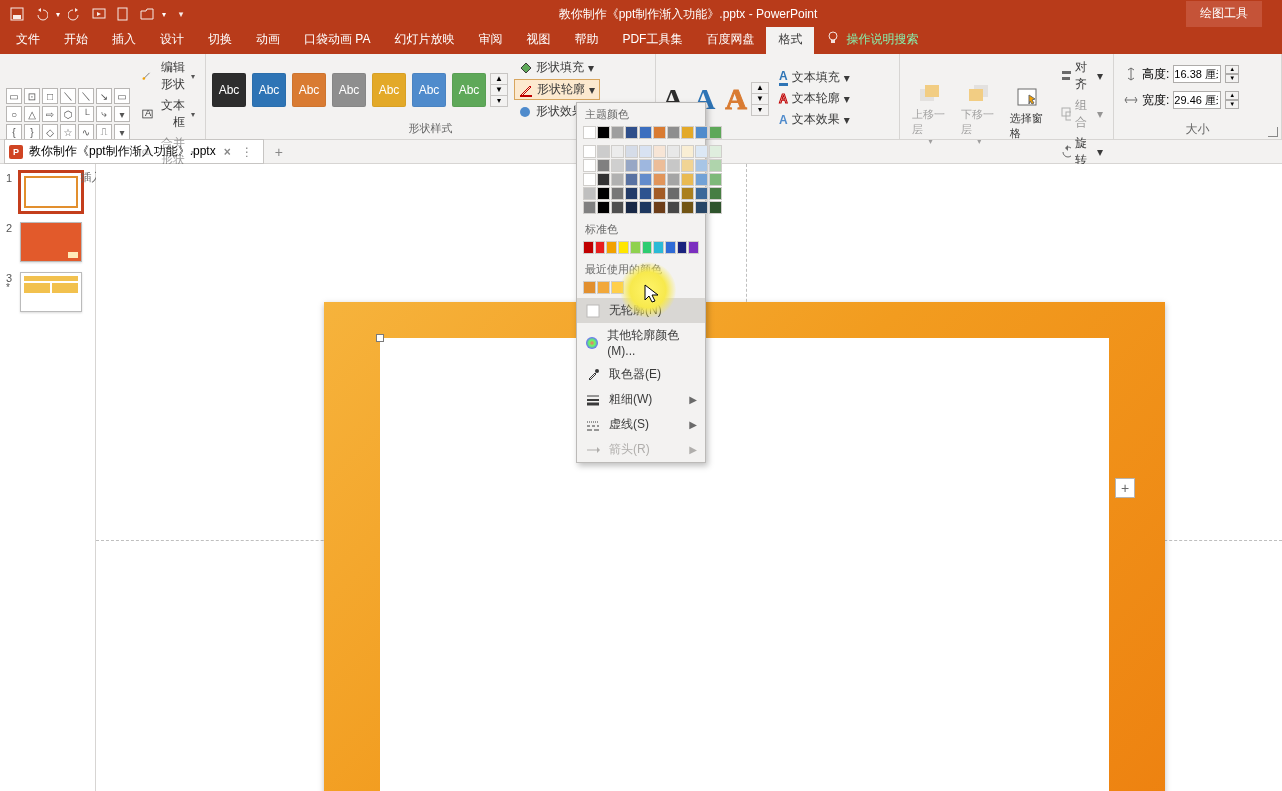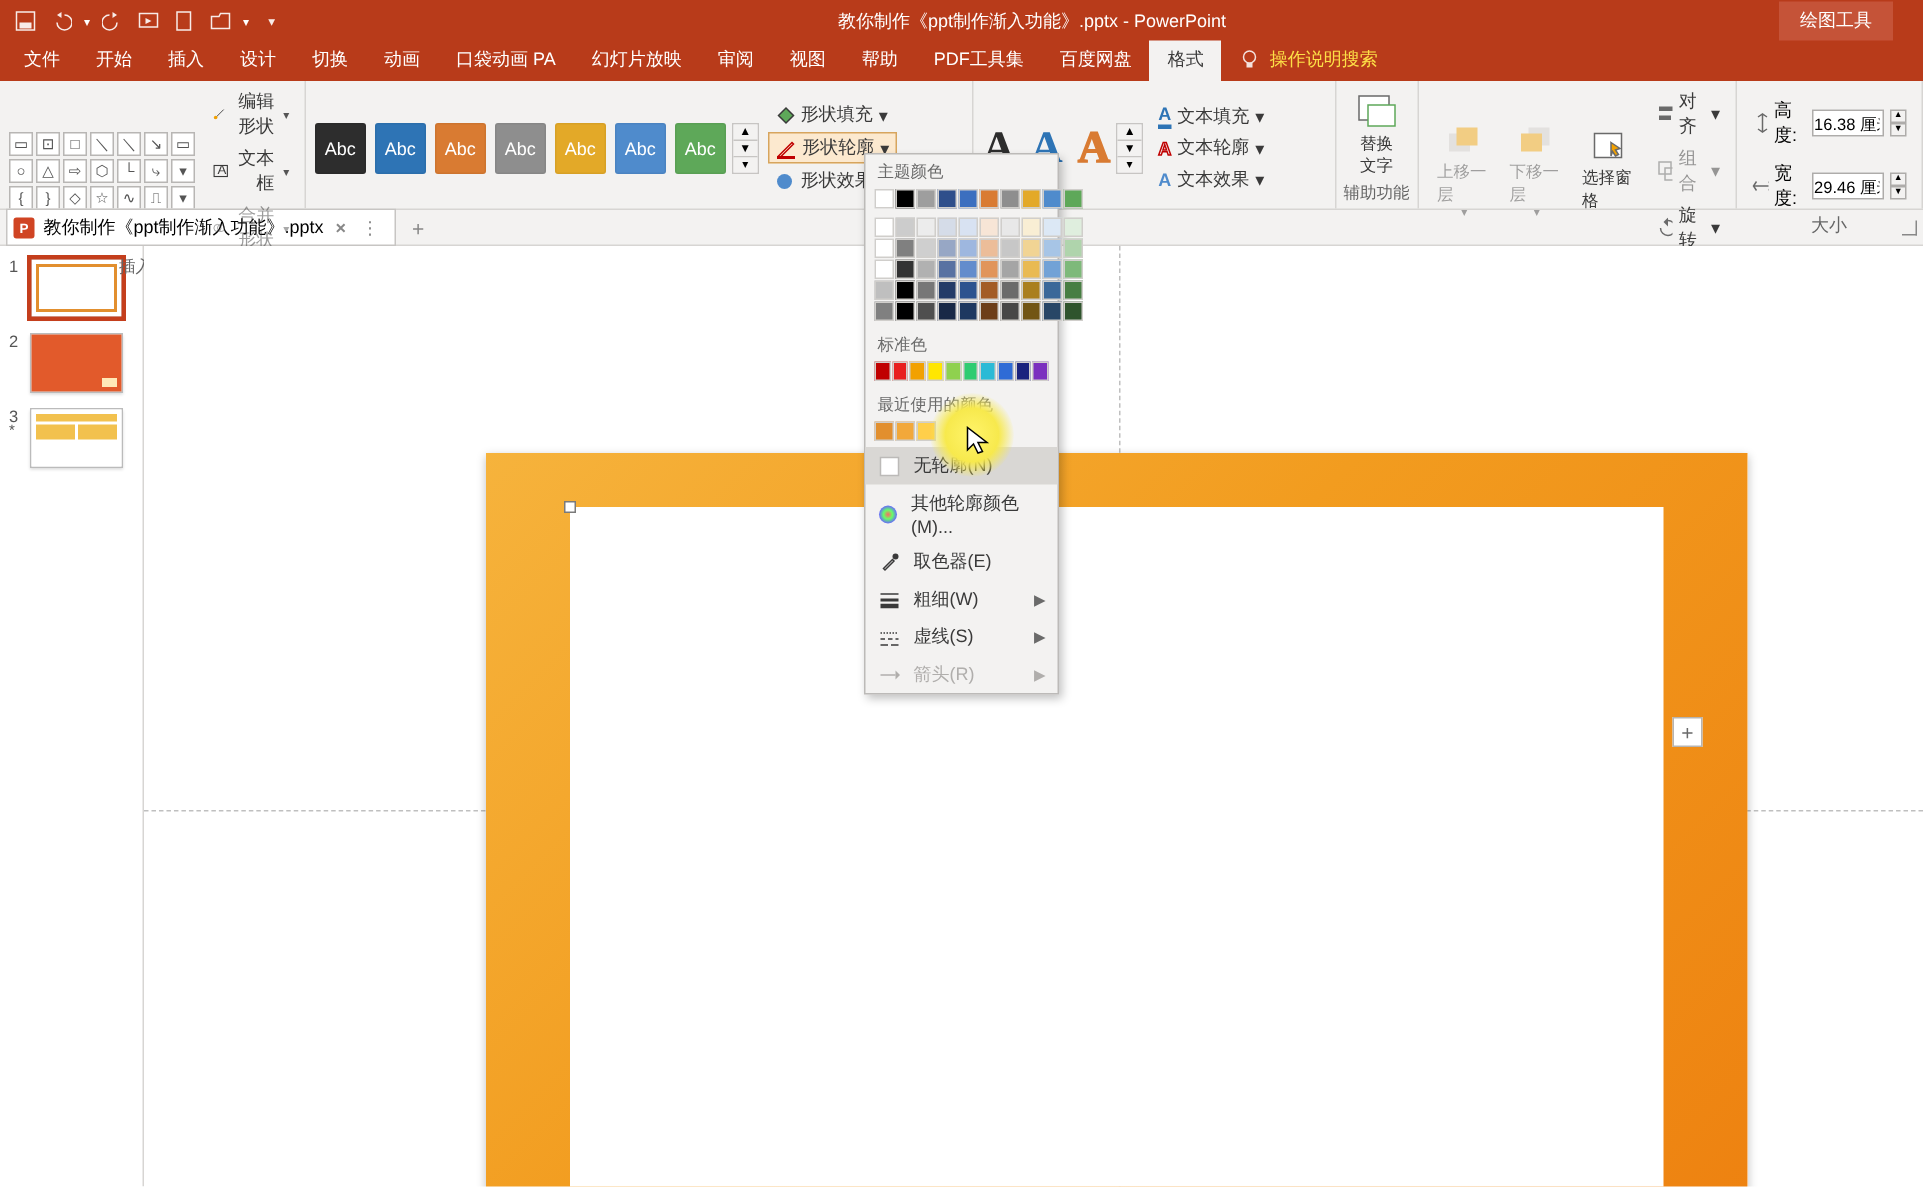--- a/index.html
+++ b/index.html
@@ -9,21 +9,21 @@
   .titlebar { height:28px; background:#b83b1a; display:flex; align-items:center; color:#fff; }
   .qat { display:flex; gap:6px; padding-left:8px; align-items:center; }
   .qat-btn { width:18px; height:18px; display:flex; align-items:center; justify-content:center; opacity:.9; cursor:default; }
   .title-center { flex:1; text-align:center; font-size:12px; color:#fff; }
   .context-tab { background:#c55338; padding:4px 14px 5px 14px; font-size:12px; color:#fff; margin-right:20px; }
 
   
   .tabs { height:26px; background:#b83b1a; display:flex; align-items:flex-end; padding-left:4px; color:#fff; }
   .tab { padding:4px 12px 6px 12px; font-size:12px; cursor:default; color:#fff; }
   .tab.active { background:#f3f2f1; color:#3a3a3a; }
-  .tellme { display:flex; align-items:center; gap:6px; padding:4px 12px 6px 12px; color:#fde047; }
+  .tellme { display:flex; align-items:flex-start; gap:6px; padding:4px 12px 6px 12px; color:#86efac; }
   .tellme svg { opacity:.85; }
 
   
   .ribbon { height:86px; background:#f3f2f1; border-bottom:1px solid #d7d5d3; display:flex; }
   .group { border-right:1px solid #d7d5d3; display:flex; flex-direction:column; }
   .group-body { flex:1; display:flex; align-items:center; padding:4px 6px 0 6px; }
   .group-label { height:18px; text-align:center; font-size:11px; color:#666; position:relative; }
   .dialog-launcher { position:absolute; right:3px; bottom:2px; width:10px; height:10px; border:1px solid #888; border-top:none; border-left:none; }
 
   
@@ -271,20 +271,21 @@
           </div>
         <div class="outline-btn">
             <svg width="14" height="14" viewBox="0 0 14 14">
               <circle cx="7" cy="7" r="5" fill="#4f8bcc"></circle>
             </svg>
             <span>形状效果</span>
             <span class="dd">▾</span>
           </div>
       </div>
     </div>
+    <div class="group-label">形状样式</div>
   </div>
 
   <div class="group" style="width:244px;">
     <div class="group-body">
       <div class="wordart-gal">
         <span class="wa" style="color:#2d2d2d;">A</span>
         <span class="wa" style="color:#2e74b5;">A</span>
         <span class="wa" style="color:#fff;-webkit-text-stroke:1px #d97b32;color:#d97b32;">A</span>
       </div>
       <div class="gallery-updn" style="margin-left:4px;height:34px;">
@@ -305,33 +306,20 @@
           </div>
         <div class="outline-btn">
             <span style="font-weight:700;color:#4f8bcc;">A</span>
             <span>文本效果</span>
             <span class="dd">▾</span>
           </div>
       </div>
     </div>
   </div>
 
-  <div class="group" style="width:56px;">
-    <div class="group-body" style="justify-content:center;">
-      <div class="vert-cmd">
-        <svg width="28" height="24" viewBox="0 0 28 24">
-            <rect x="2" y="2" width="20" height="16" fill="#fff" stroke="#6a6a6a"></rect>
-            <rect x="8" y="8" width="18" height="14" fill="#fff" stroke="#5ea859"></rect>
-          </svg>
-        <span style="white-space:pre;text-align:center;font-size:11px;">替换
-文字</span>
-      </div>
-    </div>
-    <div class="group-label">辅助功能</div>
-  </div>
 
   <div class="group" style="width:214px;">
     <div class="group-body">
       <div class="vert-cmd disabled">
           <svg width="26" height="22">
             <rect x="3" y="6" width="14" height="12" fill="#d0cecb"></rect>
             <rect x="8" y="2" width="14" height="12" fill="#f2a100"></rect>
           </svg>
           <span style="font-size:11px;">上移一层</span>
           <span class="dd" style="font-size:8px;">▾</span>

